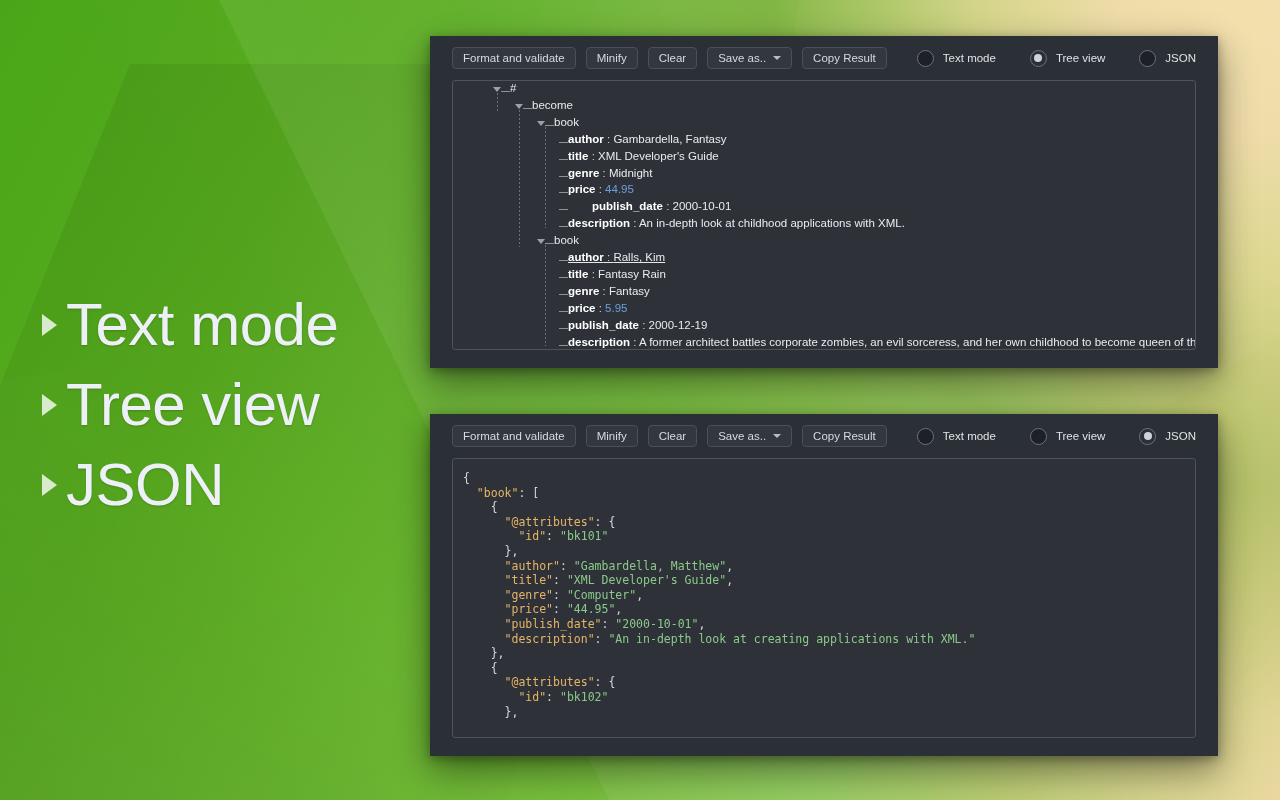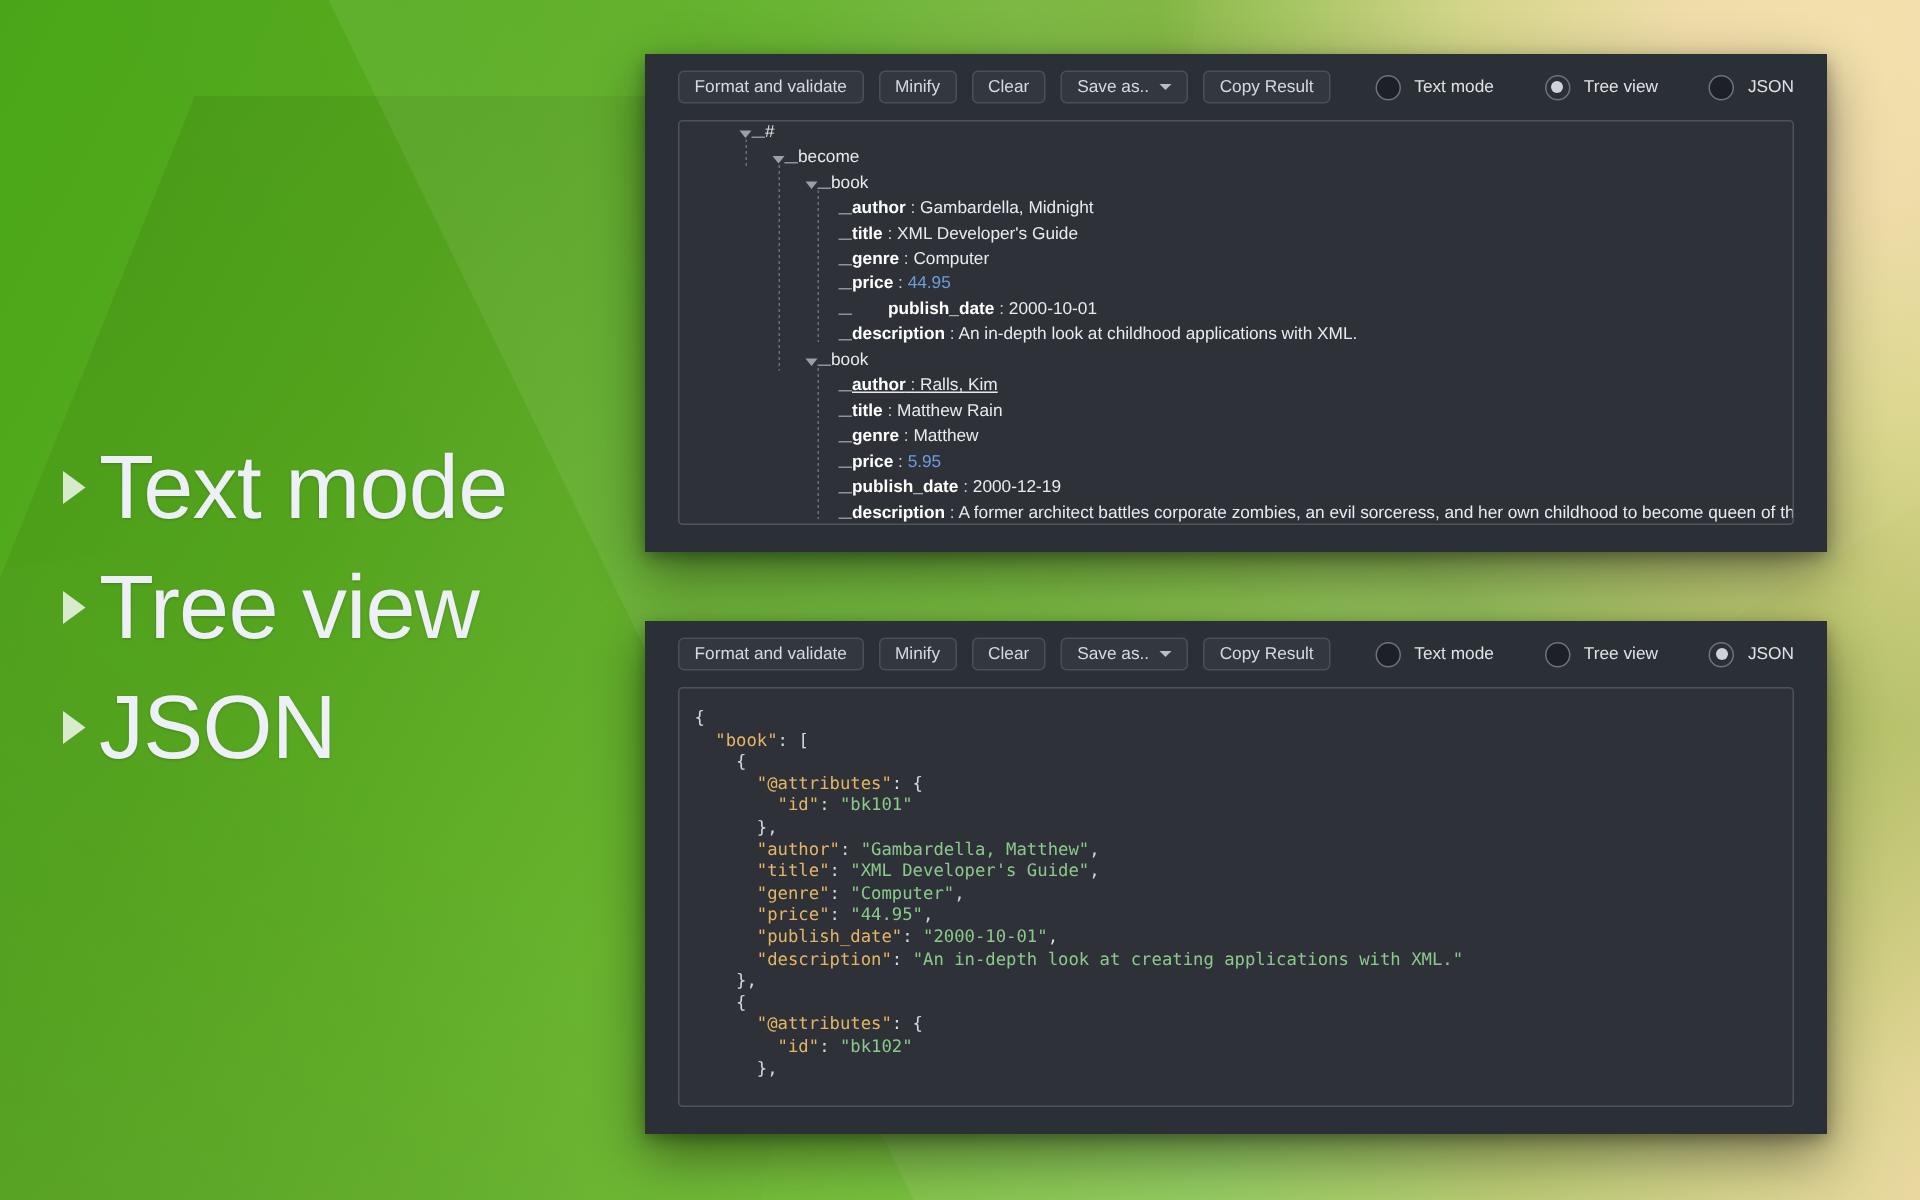--- a/index.html
+++ b/index.html
@@ -265,29 +265,29 @@
           <i class="hbar" style="left: 70px;"></i>
           <span class="lbl" style="left: 79px;"><span>become</span></span>
         </div>
         <div class="tnode" style="top: 33.8px; position: absolute; left: 0px;">
           <i class="arr" style="left: 84px;"></i>
           <i class="hbar" style="left: 92px;"></i>
           <span class="lbl" style="left: 101px;"><span>book</span></span>
         </div>
         <div class="tnode" style="top: 50.7px; position: absolute; left: 0px;">
           <i class="hbar" style="left: 106px;"></i>
-          <span class="lbl" style="left: 115px;"><span class="key">author</span><span class="sep"> : </span><span class="val">Gambardella, Midnight</span></span>
+          <span class="lbl" style="left: 115px;"><span class="key">author</span><span class="sep"> : </span><span class="val">Gambardella, Fantasy</span></span>
         </div>
         <div class="tnode" style="top: 67.6px; position: absolute; left: 0px;">
           <i class="hbar" style="left: 106px;"></i>
           <span class="lbl" style="left: 115px;"><span class="key">title</span><span class="sep"> : </span><span class="val">XML Developer's Guide</span></span>
         </div>
         <div class="tnode" style="top: 84.5px; position: absolute; left: 0px;">
           <i class="hbar" style="left: 106px;"></i>
-          <span class="lbl" style="left: 115px;"><span class="key">genre</span><span class="sep"> : </span><span class="val">Computer</span></span>
+          <span class="lbl" style="left: 115px;"><span class="key">genre</span><span class="sep"> : </span><span class="val">Midnight</span></span>
         </div>
         <div class="tnode" style="top: 101.4px; position: absolute; left: 0px;">
           <i class="hbar" style="left: 106px;"></i>
           <span class="lbl" style="left: 115px;"><span class="key">price</span><span class="sep"> : </span><span class="val num">44.95</span></span>
         </div>
         <div class="tnode" style="top: 118.3px; position: absolute; left: 0px;">
           <i class="hbar" style="left: 106px;"></i>
           <span class="lbl" style="left: 115px; margin-left: 24px;"><span class="key">publish_date</span><span class="sep"> : </span><span class="val">2000-10-01</span></span>
         </div>
         <div class="tnode" style="top: 135.2px; position: absolute; left: 0px;">
@@ -298,25 +298,25 @@
           <i class="arr" style="left: 84px;"></i>
           <i class="hbar" style="left: 92px;"></i>
           <span class="lbl" style="left: 101px;"><span>book</span></span>
         </div>
         <div class="tnode" style="top: 169px; position: absolute; left: 0px;">
           <i class="hbar" style="left: 106px;"></i>
           <span class="lbl" style="left: 115px; text-decoration: underline;"><span class="key">author</span><span class="sep"> : </span><span class="val">Ralls, Kim</span></span>
         </div>
         <div class="tnode" style="top: 185.9px; position: absolute; left: 0px;">
           <i class="hbar" style="left: 106px;"></i>
-          <span class="lbl" style="left: 115px;"><span class="key">title</span><span class="sep"> : </span><span class="val">Matthew Rain</span></span>
+          <span class="lbl" style="left: 115px;"><span class="key">title</span><span class="sep"> : </span><span class="val">Fantasy Rain</span></span>
         </div>
         <div class="tnode" style="top: 202.8px; position: absolute; left: 0px;">
           <i class="hbar" style="left: 106px;"></i>
-          <span class="lbl" style="left: 115px;"><span class="key">genre</span><span class="sep"> : </span><span class="val">Matthew</span></span>
+          <span class="lbl" style="left: 115px;"><span class="key">genre</span><span class="sep"> : </span><span class="val">Fantasy</span></span>
         </div>
         <div class="tnode" style="top: 219.7px; position: absolute; left: 0px;">
           <i class="hbar" style="left: 106px;"></i>
           <span class="lbl" style="left: 115px;"><span class="key">price</span><span class="sep"> : </span><span class="val num">5.95</span></span>
         </div>
         <div class="tnode" style="top: 236.6px; position: absolute; left: 0px;">
           <i class="hbar" style="left: 106px;"></i>
           <span class="lbl" style="left: 115px;"><span class="key">publish_date</span><span class="sep"> : </span><span class="val">2000-12-19</span></span>
         </div>
         <div class="tnode" style="top: 253.5px; position: absolute; left: 0px;">

